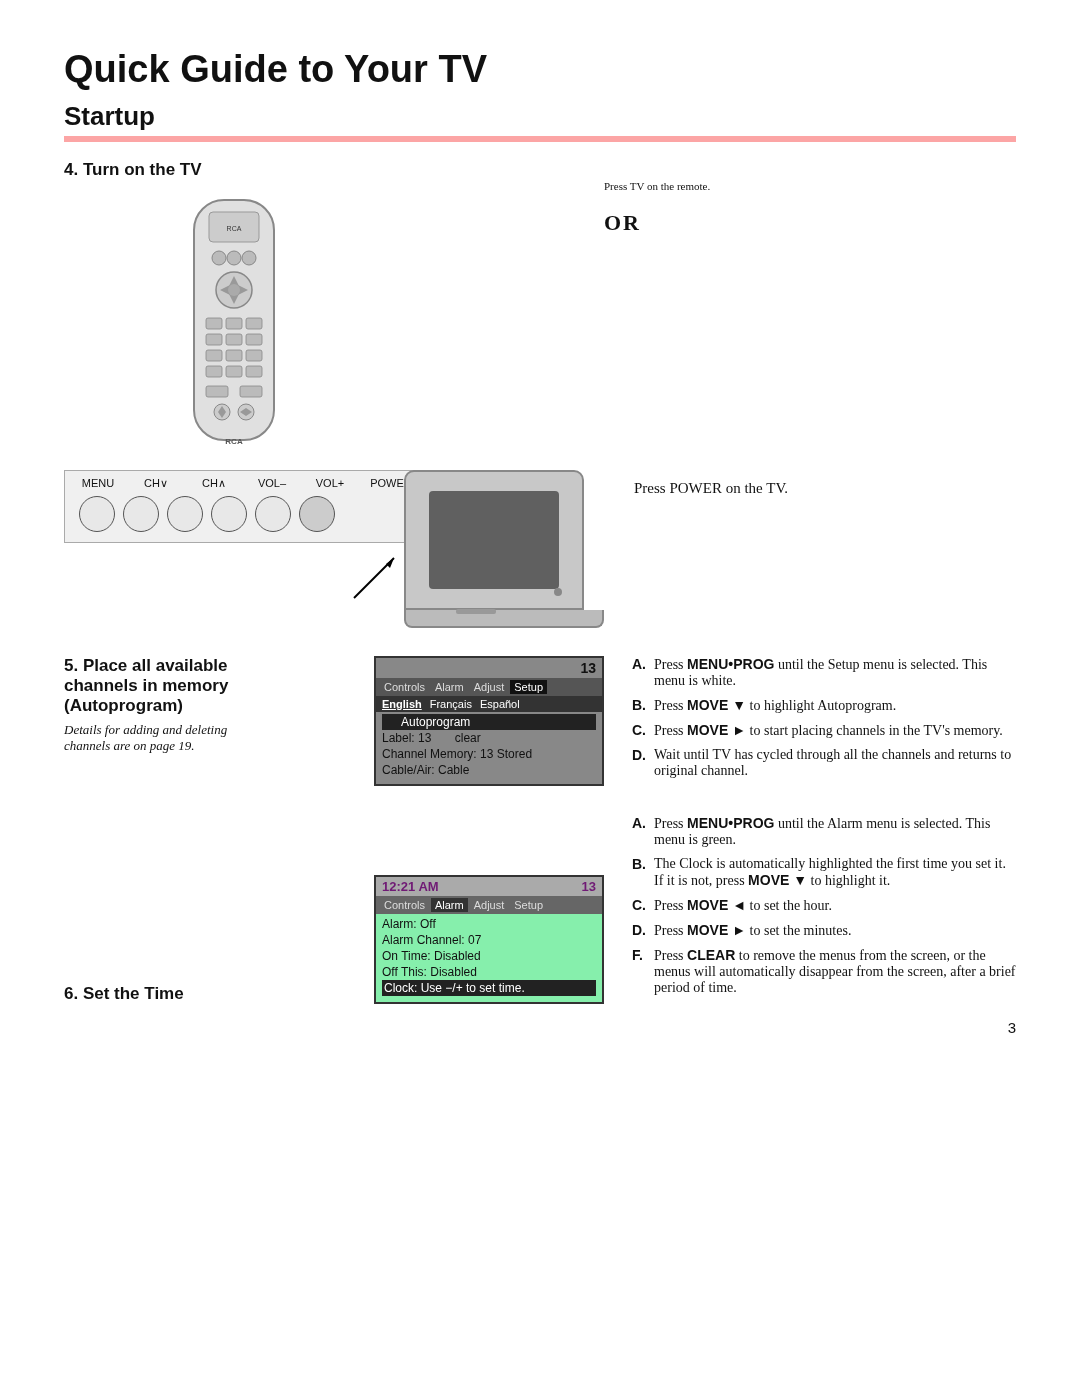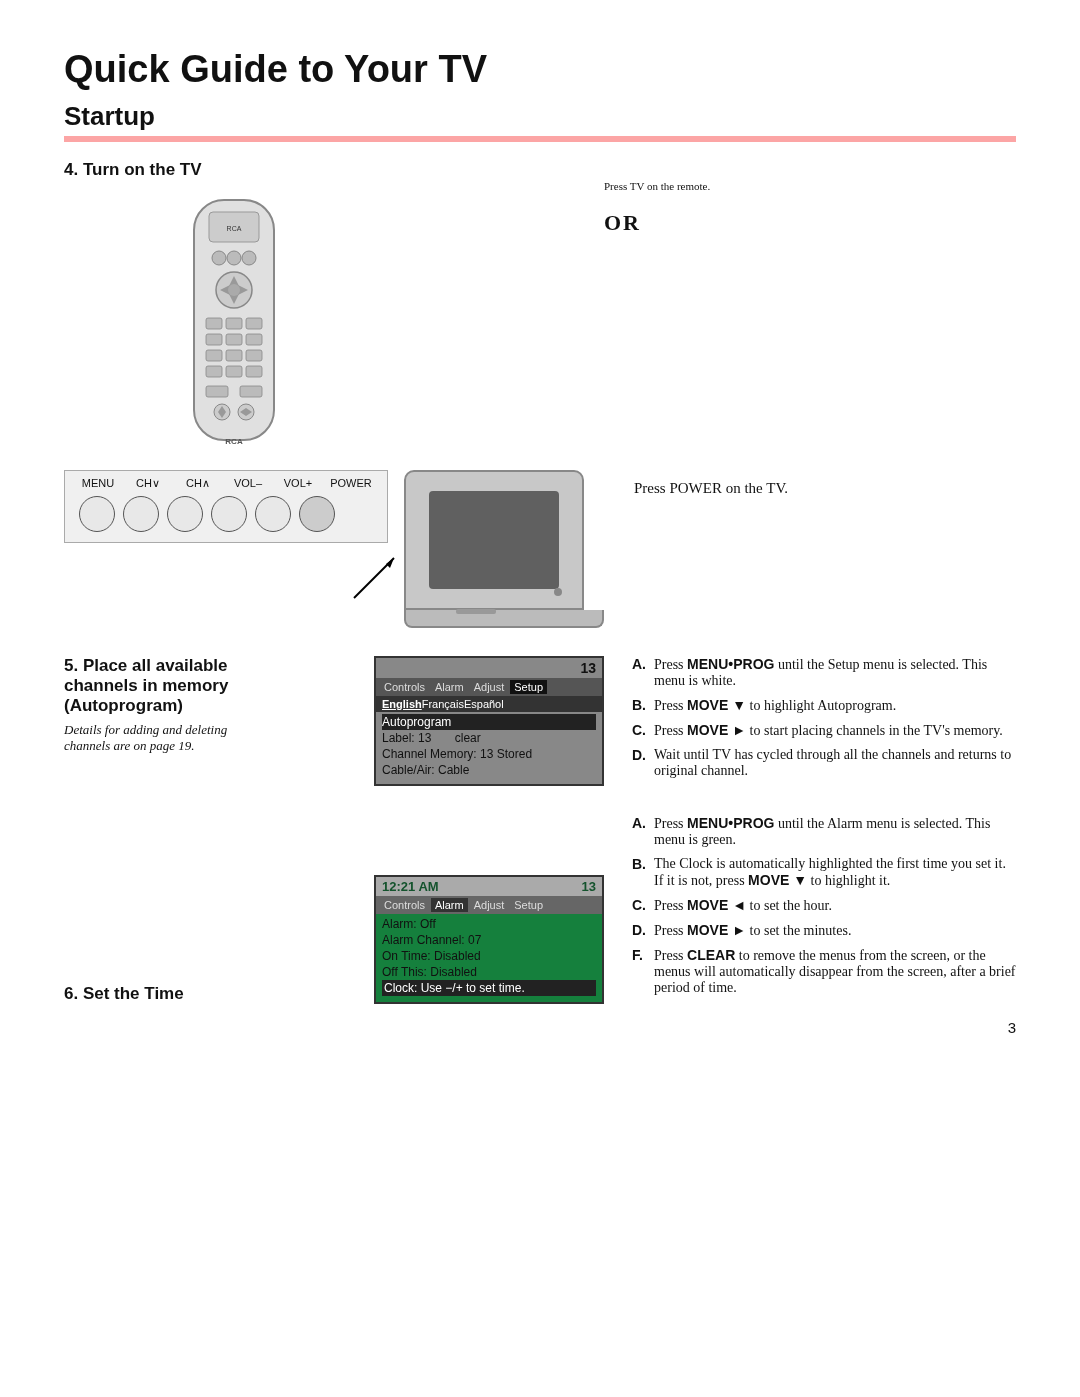--- a/index.html
+++ b/index.html
@@ -68,21 +68,21 @@
     }
     .tv-panel {
       border: 1.5px solid #aaa;
       background: #f0f0f0;
       padding: 6px 14px 10px 14px;
       display: inline-block;
       margin-right: 0;
     }
     .tv-panel-labels {
       display: flex;
-      gap: 12px;
+      gap: 20px;
       margin-bottom: 6px;
       font-size: 11px;
       font-family: Arial, sans-serif;
     }
     .tv-panel-label {
       width: 38px;
       text-align: center;
     }
     .tv-panel-label.power { width: 44px; }
     .tv-panel-buttons {
@@ -201,33 +201,34 @@
       color: #ddd;
       padding: 1px 4px;
     }
     .tv-menu-tab.highlighted {
       background: #111;
       color: #fff;
     }
     .tv-menu-lang-bar {
       background: #333;
       display: flex;
+      gap: 8px;
       padding: 2px 6px;
       color: #fff;
       font-size: 11px;
     }
     .tv-menu-lang-bar span.sel { text-decoration: underline; font-weight: bold; }
     .tv-menu-body {
       background: #888;
       padding: 2px 6px 6px 6px;
       color: #111;
       font-size: 12px;
     }
     .tv-menu-row { padding: 1px 0; }
-    .tv-menu-row.selected { background: #222; color: #fff; padding: 1px 0; }
+    .tv-menu-row.selected { background: #222; color: #fff; padding: 1px 19px; }
     
     .step5-right {
       flex: 1;
       font-size: 14px;
     }
     .instr-row {
       margin-bottom: 8px;
       display: flex;
       gap: 4px;
     }
@@ -259,35 +260,35 @@
       color: #111;
       flex-shrink: 0;
       margin-right: 28px;
     }
     .tv-menu2-topbar {
       display: flex;
       justify-content: space-between;
       padding: 2px 6px;
       font-size: 13px;
       font-weight: bold;
-      color: #14532d;
+      color: #701a75;
       background: #aaa;
     }
     .tv-menu2-tabs {
       background: #666;
       display: flex;
       gap: 2px;
       padding: 2px 4px;
       font-size: 11px;
       color: #ddd;
     }
     .tv-menu2-tab { padding: 1px 4px; }
     .tv-menu2-tab.active { background: #333; color: #fff; }
     .tv-menu2-body {
-      background: #15803d;
+      background: #86efac;
       padding: 2px 6px 6px 6px;
     }
     .tv-menu2-row { padding: 1px 0; color: #111; font-size: 12px; }
     .tv-menu2-row.selected { background: #222; color: #fff; padding: 1px 2px; }
     .bold-word { font-weight: bold; font-family: Arial, sans-serif; }
     
     .remote-svg-wrapper {
       display: flex;
       justify-content: center;
     }

